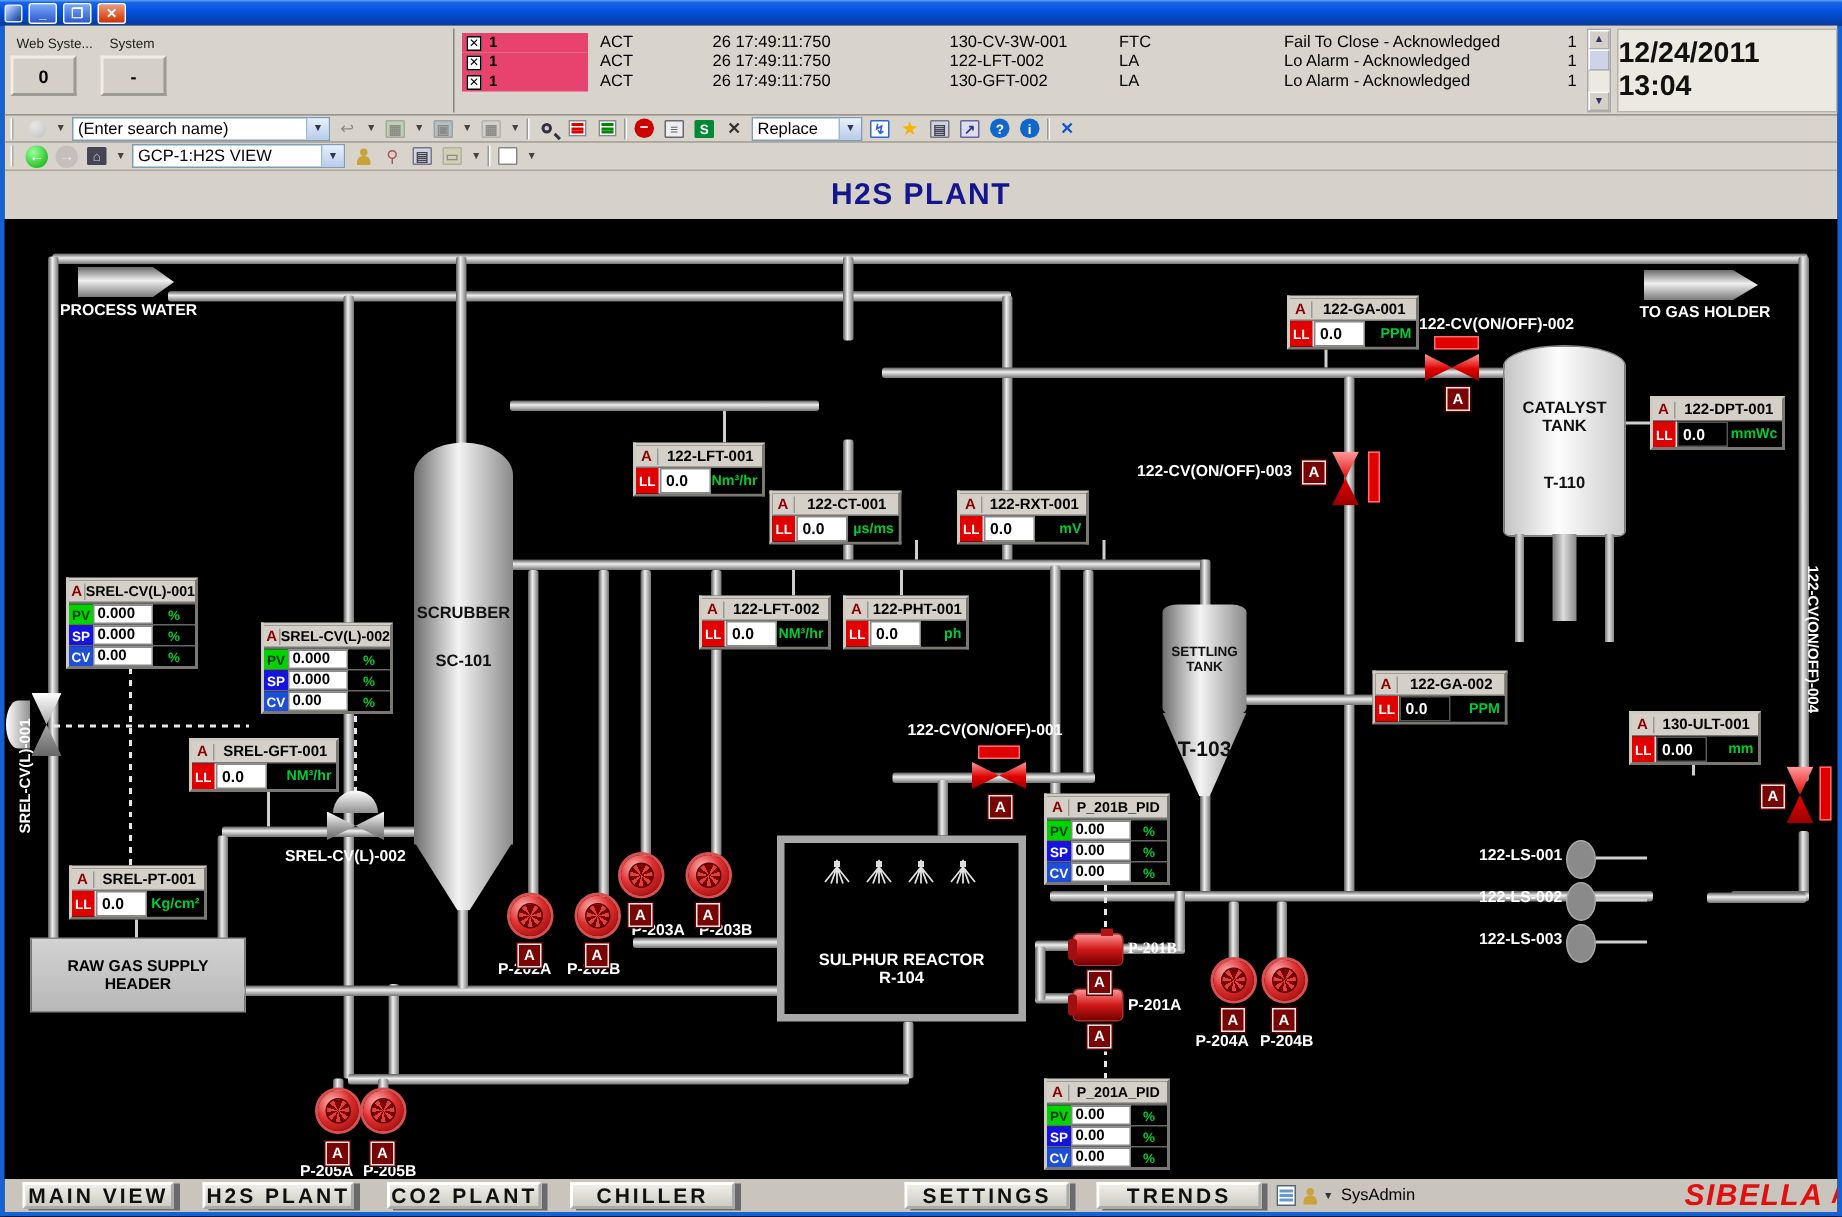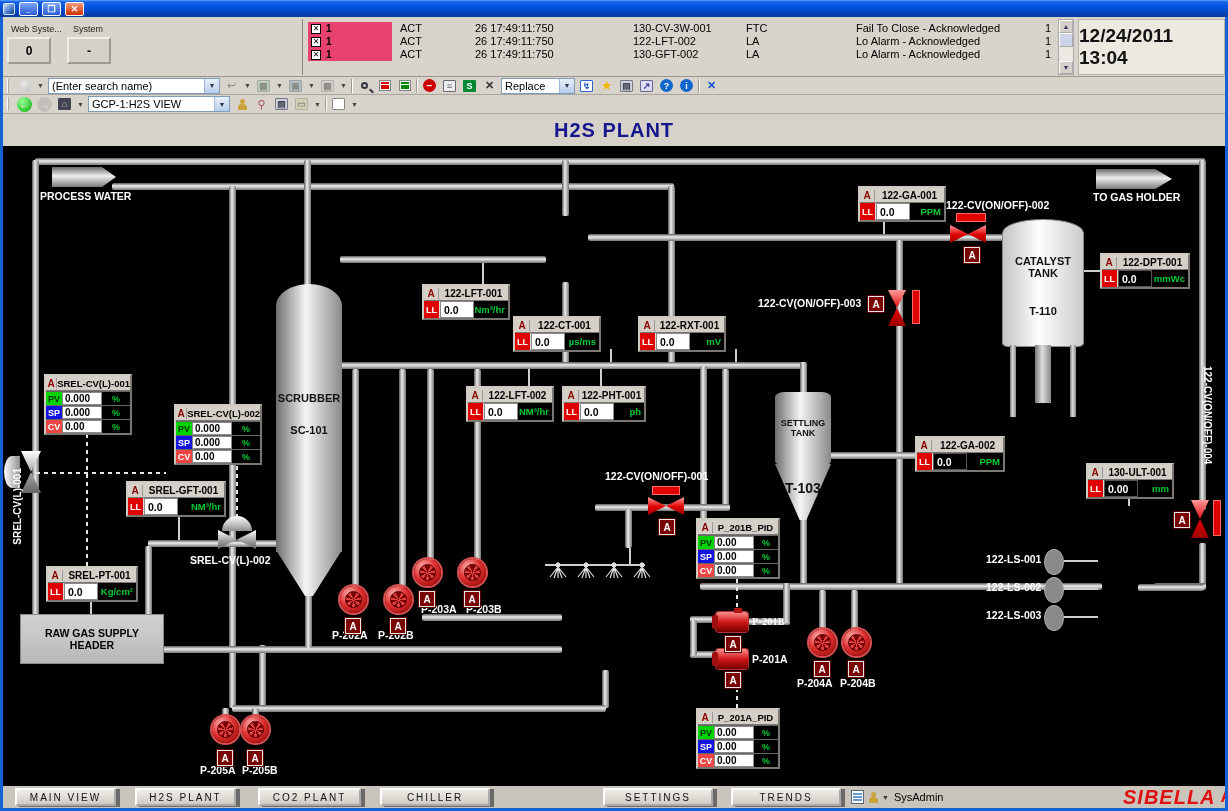--- a/index.html
+++ b/index.html
@@ -49,21 +49,21 @@
   .lines i{display:block;height:2px}
   .sq{width:13px;height:12px;display:flex;align-items:center;justify-content:center;font-size:9px;font-weight:bold;border-radius:1px}
   .circ{width:15px;height:15px;border-radius:50%;display:flex;align-items:center;justify-content:center;color:#fff;font-size:10px;font-weight:bold}
   .person{width:8px;height:11px;position:relative}
   .person::before{content:"";position:absolute;left:2px;top:0;width:5px;height:5px;border-radius:50%;background:#caa23a}
   .person::after{content:"";position:absolute;left:0;top:5px;width:9px;height:6px;border-radius:4px 4px 0 0;background:#caa23a}
   
   .pagehead{position:absolute;left:3px;top:114px;width:1222px;height:32px;background:#d6d2ca;display:flex;align-items:center;justify-content:center}
   .pagehead span{font-size:20px;font-weight:bold;color:#15158e;letter-spacing:1px}
   
-  #diagram{position:absolute;left:0;top:0;width:1228px;height:779px;pointer-events:none}
+  #diagram{position:absolute;left:0;top:11px;width:1228px;height:779px;pointer-events:none}
   #diagram *{pointer-events:auto}
   .canvas{position:absolute;left:3px;top:146px;width:1222px;height:640px;background:#000}
   .pipe-h{position:absolute;background:linear-gradient(180deg,#5a5a5a,#eeeeee 42%,#757575);border-radius:2px}
   .pipe-v{position:absolute;background:linear-gradient(90deg,#5a5a5a,#eeeeee 42%,#757575);border-radius:2px}
   .stem{position:absolute;background:#cfcfcf}
   .dashl{position:absolute;background:repeating-linear-gradient(0deg,#e8e8e8 0 4px,transparent 4px 8px)}
   .dashl.h{background:repeating-linear-gradient(90deg,#e8e8e8 0 4px,transparent 4px 8px)}
   .flabel{position:absolute;color:#fff;font-weight:bold;font-size:10.5px;white-space:nowrap}
   .vlabel{position:absolute;color:#fff;font-weight:bold;font-size:10px;white-space:nowrap;writing-mode:vertical-rl}
   .vlabel.up{transform:rotate(180deg)}
@@ -78,21 +78,21 @@
   .m-ll{width:16px;background:#e00000;color:#fff;font-weight:bold;font-size:9px;display:flex;align-items:center;justify-content:center;border-right:1px solid #ddd}
   .m-val{width:34px;background:#fff;color:#000;font-weight:bold;font-size:10.5px;display:flex;align-items:center;padding-left:3px;border:1px solid #888}
   .meter.dark .m-val{background:#000;color:#fff;border-color:#555}
   .m-unit{flex:1;color:#00cc33;font-weight:bold;font-size:9.5px;display:flex;align-items:center;justify-content:flex-end;padding-right:3px}
   
   .pid{position:absolute;border:2px outset #cfcbc3;background:#000;z-index:5}
   .p-row{display:flex;align-items:stretch;height:14px;background:#000;border-top:1px solid #666}
   .p-k{width:16px;color:#fff;font-weight:bold;font-size:9px;display:flex;align-items:center;justify-content:center}
   .p-k.PV{background:#00d400;color:#003300}
   .p-k.SP{background:#1414e0}
-  .p-k.CV{background:#ef4444}
+  .p-k.CV{background:#1d4ed8}
   .p-v{width:40px;background:#fff;color:#000;font-weight:bold;font-size:10px;display:flex;align-items:center;padding-left:2px;border:1px solid #888}
   .p-u{flex:1;color:#00cc33;font-weight:bold;font-size:9px;display:flex;align-items:center;justify-content:center}
   
   .bt{position:absolute}
   .bt.h{clip-path:polygon(0 0,50% 50%,100% 0,100% 100%,50% 50%,0 100%)}
   .bt.v{clip-path:polygon(0 0,100% 0,50% 50%,100% 100%,0 100%,50% 50%)}
   .bt.red{background:linear-gradient(180deg,#ff9a9a,#e00000 55%,#900)}
   .bt.gray{background:linear-gradient(180deg,#fff,#9a9a9a 60%,#666)}
   .vbar{position:absolute;background:#e00000;border:1px solid #ff6a6a}
   .abox{position:absolute;width:16px;height:16px;background:#7a0404;border:1px solid #e8e8e8;box-shadow:0 0 0 1px #5a0000;
@@ -114,21 +114,21 @@
   .reactor{position:absolute;border:5px solid #a8a8a8;background:#000}
   .r-txt{position:absolute;width:100%;text-align:center;color:#fff;font-weight:bold;font-size:11px;white-space:pre-line}
   .gasholder{position:absolute;background:linear-gradient(90deg,#787878,#f2f2f2 45%,#8e8e8e);border-radius:30px/24px}
   .graybox{position:absolute;background:linear-gradient(180deg,#d2d2d2,#b8b8b8);border:1px solid #888;
     display:flex;align-items:center;justify-content:center;text-align:center;font-weight:bold;font-size:10.5px;color:#000;padding:2px}
   .spray{position:absolute}
   
   .navbar{position:absolute;left:3px;top:786px;width:1222px;height:22px;background:#c9c5bd;display:flex;align-items:center}
   .navbtn{position:absolute;top:2px;height:18px;background:linear-gradient(180deg,#efede8,#cfccc4);border:2px outset #fff;
     box-shadow:4px 1px 0 #6a6a6a;display:flex;align-items:center;justify-content:center;
-    font-size:10px;font-weight:normal;color:#111;letter-spacing:2px}
+    font-size:14px;font-weight:bold;color:#111;letter-spacing:2px}
   .nb-right{position:absolute;top:0;height:22px;display:flex;align-items:center;gap:5px;font-size:11px;color:#000}
   .brand{font-style:italic;font-weight:bold;font-size:20px;color:#e01010;letter-spacing:1px}
   .brand2{font-weight:bold;font-size:17px;color:#e01010;letter-spacing:-1px}
   .listic{width:13px;height:14px;background:#fff;border:1px solid #567;display:flex;flex-direction:column;justify-content:space-evenly;padding:1px}
   .listic i{height:2px;background:#69c}
 </style>
 </head>
 <body>
 
 <div class="titlebar">
@@ -653,20 +653,24 @@
 TANK</div>
       <div class="v-txt" style="top: 86px; font-size: 11px;">T-110</div>
     </div>
     <div class="vessel" style="position: absolute; left: 775px; top: 392px; width: 56px; height: 130px;">
       <div class="v-cyl" style="top: 0px; width: 56px; height: 74px;"></div>
       <div class="v-cone" style="top: 72px; width: 56px; height: 56px;"></div>
       <div class="v-txt" style="top: 26px; font-size: 9px;">SETTLING
 TANK</div>
       <div class="v-txt" style="top: 88px; font-size: 14px;">T-103</div>
     </div>
+    <div class="reactor" style="position: absolute; left: 518px; top: 546px; width: 166px; height: 124px;">
+      <div class="r-txt" style="top: 72px;">SULPHUR REACTOR
+R-104</div>
+    </div>
     <div class="graybox" style="position: absolute; left: 20px; top: 614px; width: 144px; height: 50px;">RAW GAS SUPPLY HEADER</div>
     <div class="spray" style="position: absolute; left: 548px; top: 562px; width: 20px; height: 18px;"><svg width="20" height="18">
         <path d="M10 0 V5 M10 5 L2 15 M10 5 L6 16 M10 5 L10 16 M10 5 L14 16 M10 5 L18 15" stroke="#e0e0e0" stroke-width="1.2" fill="none"></path>
         <rect x="8" y="1" width="4" height="4" fill="#ddd"></rect>
       </svg></div>
     <div class="spray" style="position: absolute; left: 576px; top: 562px; width: 20px; height: 18px;"><svg width="20" height="18">
         <path d="M10 0 V5 M10 5 L2 15 M10 5 L6 16 M10 5 L10 16 M10 5 L14 16 M10 5 L18 15" stroke="#e0e0e0" stroke-width="1.2" fill="none"></path>
         <rect x="8" y="1" width="4" height="4" fill="#ddd"></rect>
       </svg></div>
     <div class="spray" style="position: absolute; left: 604px; top: 562px; width: 20px; height: 18px;"><svg width="20" height="18">

